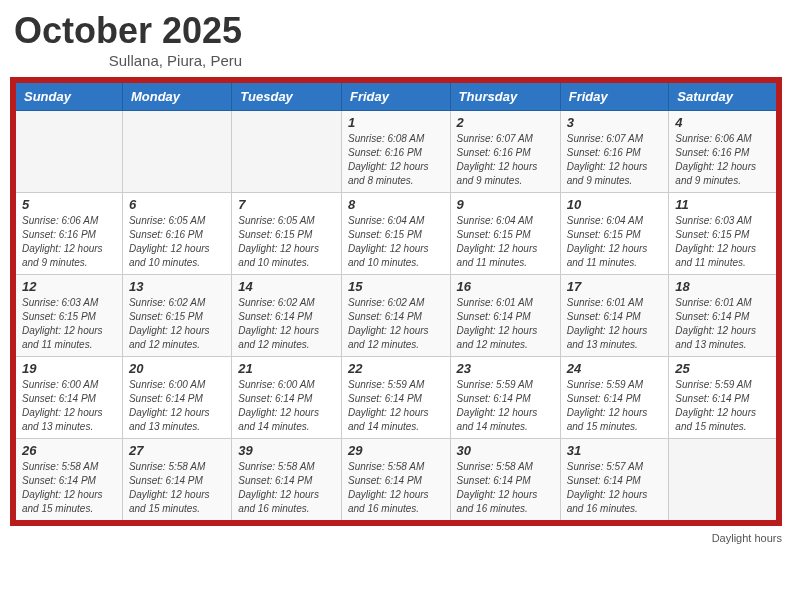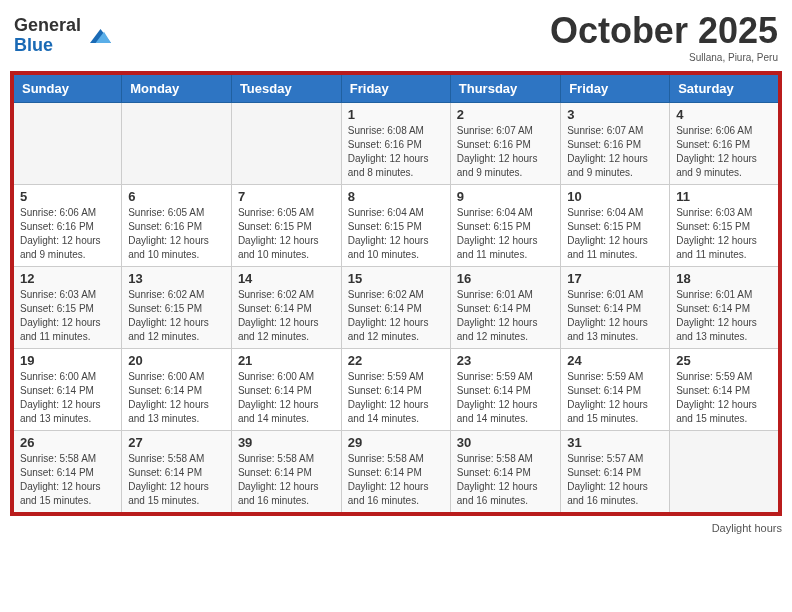--- a/index.html
+++ b/index.html
@@ -45,27 +45,28 @@
     }
     .title-block {
       text-align: right;
     }
     .month-title {
       font-size: 36px;
       font-weight: bold;
       color: #333;
     }
     .subtitle {
-      font-size: 10px;
+      font-size: 15px;
       color: #555;
     }
     .calendar {
       width: 100%;
       border-collapse: collapse;
-      border: 4px solid #b91c1c;
+      border: 6px solid #b91c1c;
+      font-style: italic;
     }
     .calendar th {
       background-color: #2e75c3;
       color: #fff;
       text-align: left;
       padding: 6px 8px;
       font-size: 13px;
       font-weight: bold;
       border: 1px solid #2060a0;
     }
@@ -104,30 +105,20 @@
       font-size: 11px;
       color: #555;
       text-align: right;
       padding-left: 4px;
     }
   </style>
 </head>
 <body>
 
 <div class="header">
-  <div class="logo">
-    <div class="logo-text">
-      <span class="logo-general">General</span>
-      <span class="logo-blue">Blue</span>
-    </div>
-    <svg class="logo-icon" viewBox="0 0 40 40">
-      <polygon points="10,30 25,10 40,30" fill="#1a6ab5"></polygon>
-      <polygon points="18,30 30,14 40,30" fill="#5aaee8"></polygon>
-    </svg>
-  </div>
   <div class="title-block">
     <div class="month-title">October 2025</div>
     <div class="subtitle">Sullana, Piura, Peru</div>
   </div>
 </div>
 
 <table class="calendar">
   <thead>
     <tr>
     <th>Sunday</th>

